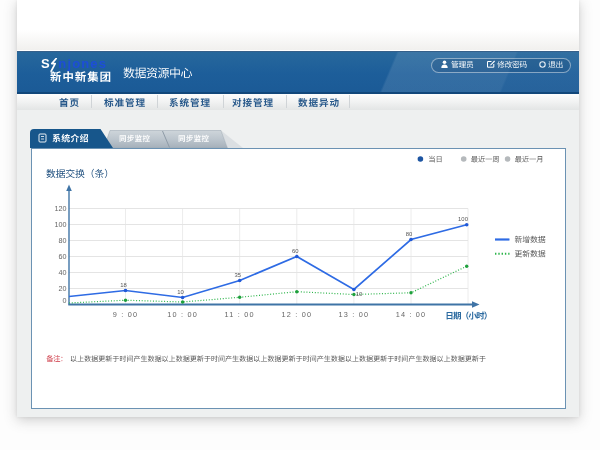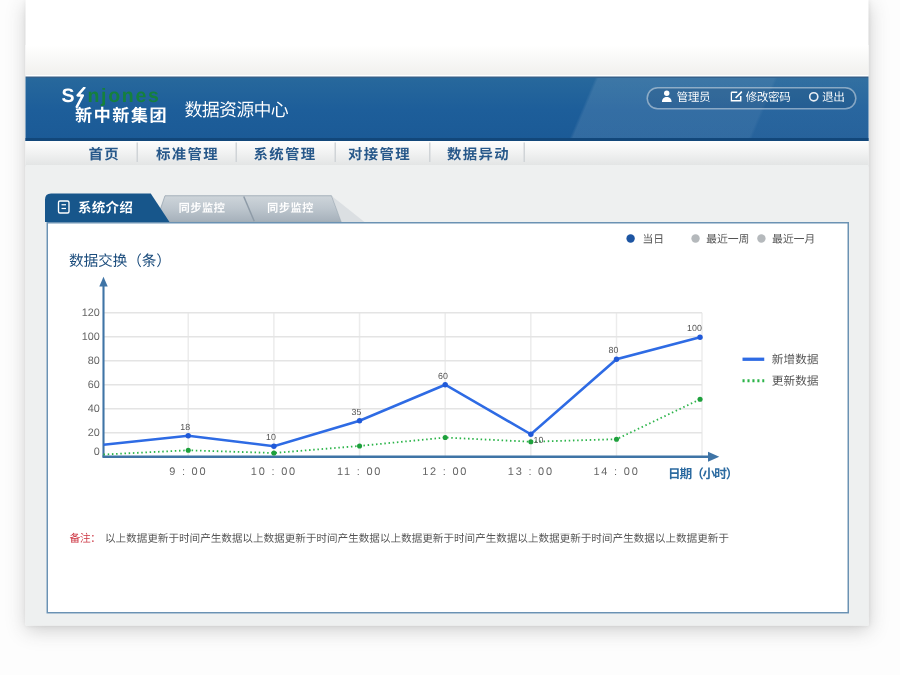--- a/index.html
+++ b/index.html
@@ -10,21 +10,21 @@
 <div class="abs" style="left:17px;top:50.5px;width:562px;height:42px;
 background:linear-gradient(180deg,#27689c 0%,#1d5e9a 50%,#1b5a96 100%);border-top:1px solid #35608a;overflow:hidden">
 <div class="abs" style="left:200px;top:-10px;width:430px;height:70px;
 background:linear-gradient(113deg,rgba(255,255,255,0) 40%,rgba(255,255,255,.10) 40.5%,rgba(255,255,255,.10) 66%,rgba(255,255,255,.05) 66.5%,rgba(255,255,255,.05) 85%,rgba(255,255,255,.02) 85.5%);"></div>
 </div>
 <div class="abs" style="left:17px;top:92.3px;width:562px;height:1.9px;background:#12477a"></div>
 <div class="abs" style="left:41px;top:56.8px;width:20px;height:13px;line-height:13px;color:#fff;font-weight:bold;font-size:13px">S</div>
 <svg class="abs" style="left:49.8px;top:57.5px" width="9" height="14" viewBox="0 0 9 14">
     <path d="M6.2 0.5 L1.8 5.6 L5.2 5.6 L1.2 13.2" stroke="#fff" stroke-width="1.7" fill="none" stroke-linecap="round" stroke-linejoin="round"></path>
   </svg>
-<div class="abs" style="left:58.3px;top:56.6px;width:70px;height:13px;line-height:13px;color:#15803d;font-weight:bold;font-size:13px;letter-spacing:1.15px">njones</div>
+<div class="abs" style="left:58.3px;top:56.6px;width:70px;height:13px;line-height:13px;color:#1d4ed8;font-weight:bold;font-size:13px;letter-spacing:1.15px">njones</div>
 <svg style="position:absolute;left:49.8px;top:69.5px;" width="62.1" height="15.0" viewBox="0 -10.92 62.10 14.95">
     <path fill="#ffffff" d="M1.3 -2.6C1.1 -2 0.7 -1.3 0.3 -0.9C0.6 -0.7 1 -0.4 1.2 -0.2C1.6 -0.7 2.1 -1.6 2.4 -2.3ZM4.1 -2.2C4.4 -1.7 4.8 -0.9 5 -0.5L5.9 -1C5.8 -0.6 5.6 -0.3 5.4 0.1C5.7 0.2 6.2 0.6 6.4 0.9C7.4 -0.6 7.6 -2.9 7.6 -4.6V-4.7H8.7V1H10.1V-4.7H11.1V-6H7.6V-7.8C8.7 -8 9.9 -8.3 10.9 -8.6L9.8 -9.7C9 -9.3 7.6 -8.9 6.3 -8.7V-4.6C6.3 -3.5 6.3 -2.2 5.9 -1.1C5.7 -1.5 5.3 -2.2 5 -2.7ZM2.3 -7.5H4C3.9 -7.1 3.7 -6.5 3.5 -6.1H2.2L2.7 -6.2C2.7 -6.6 2.5 -7.1 2.3 -7.5ZM2.2 -9.5C2.4 -9.3 2.5 -8.9 2.6 -8.6H0.6V-7.5H2.2L1.2 -7.3C1.4 -6.9 1.5 -6.4 1.6 -6.1H0.4V-4.9H2.6V-4H0.5V-2.9H2.6V-0.4C2.6 -0.3 2.6 -0.3 2.5 -0.3C2.3 -0.3 2 -0.3 1.6 -0.3C1.8 0 2 0.5 2 0.8C2.6 0.8 3.1 0.8 3.4 0.6C3.8 0.4 3.9 0.1 3.9 -0.4V-2.9H5.8V-4H3.9V-4.9H6V-6.1H4.8C4.9 -6.4 5.1 -6.9 5.3 -7.3L4.3 -7.5H5.8V-8.6H4C3.8 -9 3.6 -9.5 3.5 -9.8Z M17.4 -9.8V-7.8H13.4V-1.9H14.8V-2.6H17.4V1H18.9V-2.6H21.5V-2H22.9V-7.8H18.9V-9.8ZM14.8 -3.9V-6.4H17.4V-3.9ZM21.5 -3.9H18.9V-6.4H21.5Z M26.1 -2.6C25.9 -2 25.5 -1.3 25.1 -0.9C25.4 -0.7 25.8 -0.4 26 -0.2C26.4 -0.7 26.9 -1.6 27.2 -2.3ZM28.9 -2.2C29.2 -1.7 29.6 -0.9 29.8 -0.5L30.7 -1C30.6 -0.6 30.4 -0.3 30.2 0.1C30.5 0.2 31 0.6 31.2 0.9C32.2 -0.6 32.4 -2.9 32.4 -4.6V-4.7H33.5V1H34.9V-4.7H35.9V-6H32.4V-7.8C33.5 -8 34.7 -8.3 35.7 -8.6L34.6 -9.7C33.8 -9.3 32.4 -8.9 31.1 -8.7V-4.6C31.1 -3.5 31.1 -2.2 30.7 -1.1C30.5 -1.5 30.1 -2.2 29.8 -2.7ZM27.1 -7.5H28.8C28.7 -7.1 28.5 -6.5 28.3 -6.1H27L27.5 -6.2C27.5 -6.6 27.3 -7.1 27.1 -7.5ZM27 -9.5C27.2 -9.3 27.3 -8.9 27.4 -8.6H25.4V-7.5H27L26 -7.3C26.2 -6.9 26.3 -6.4 26.4 -6.1H25.2V-4.9H27.4V-4H25.3V-2.9H27.4V-0.4C27.4 -0.3 27.4 -0.3 27.3 -0.3C27.1 -0.3 26.8 -0.3 26.4 -0.3C26.6 0 26.8 0.5 26.8 0.8C27.4 0.8 27.9 0.8 28.2 0.6C28.6 0.4 28.7 0.1 28.7 -0.4V-2.9H30.6V-4H28.7V-4.9H30.8V-6.1H29.6C29.7 -6.4 29.9 -6.9 30.1 -7.3L29.1 -7.5H30.6V-8.6H28.8C28.6 -9 28.4 -9.5 28.3 -9.8Z M42.2 -3.2V-2.6H37.8V-1.5H41.1C40 -0.9 38.6 -0.4 37.4 -0.2C37.7 0.1 38.1 0.6 38.3 1C39.6 0.6 41.1 -0.1 42.2 -1V1H43.6V-1C44.7 -0.2 46.2 0.5 47.6 0.9C47.7 0.6 48.1 0.1 48.4 -0.2C47.2 -0.5 45.9 -1 44.9 -1.5H48.1V-2.6H43.6V-3.2ZM42.7 -6.2V-5.8H40.4V-6.2ZM42.5 -9.5C42.7 -9.2 42.8 -8.9 42.9 -8.7H41C41.2 -8.9 41.4 -9.2 41.6 -9.5L40.2 -9.8C39.6 -8.8 38.7 -7.6 37.4 -6.7C37.8 -6.5 38.2 -6.1 38.4 -5.8C38.6 -6 38.8 -6.1 39 -6.3V-3H40.4V-3.3H47.8V-4.4H44.1V-4.9H47.1V-5.8H44.1V-6.2H47.1V-7.1H44.1V-7.6H47.6V-8.7H44.3C44.2 -9 44 -9.5 43.8 -9.8ZM42.7 -7.1H40.4V-7.6H42.7ZM42.7 -4.9V-4.4H40.4V-4.9Z M50.4 -9.3V1H51.8V0.6H58.8V1H60.3V-9.3ZM51.8 -0.6V-8.1H58.8V-0.6ZM55.6 -7.7V-6.5H52.3V-5.3H55.1C54.2 -4.2 53.1 -3.3 52 -2.8C52.3 -2.5 52.7 -2.1 52.9 -1.9C53.8 -2.3 54.8 -3 55.6 -3.9V-2.3C55.6 -2.2 55.6 -2.2 55.5 -2.2C55.3 -2.2 54.8 -2.2 54.4 -2.2C54.6 -1.8 54.8 -1.3 54.9 -0.9C55.6 -0.9 56.1 -1 56.5 -1.2C56.9 -1.4 57 -1.7 57 -2.3V-5.3H58.4V-6.5H57V-7.7Z"></path>
   </svg>
 <svg style="position:absolute;left:123.0px;top:66.1px;" width="70.5" height="15.6" viewBox="0 -11.40 70.50 15.60">
     <path fill="#ffffff" d="M5.3 -9.9C5.1 -9.4 4.7 -8.7 4.4 -8.3L5 -8C5.3 -8.4 5.7 -9 6.1 -9.5ZM1.1 -9.5C1.4 -9 1.7 -8.4 1.8 -7.9L2.5 -8.2C2.4 -8.7 2.1 -9.3 1.7 -9.8ZM4.9 -3.1C4.6 -2.5 4.3 -2 3.8 -1.5C3.3 -1.7 2.9 -2 2.4 -2.2C2.6 -2.4 2.8 -2.8 3 -3.1ZM1.3 -1.8C1.9 -1.6 2.6 -1.3 3.2 -1C2.4 -0.4 1.5 -0.1 0.5 0.2C0.6 0.3 0.8 0.6 0.9 0.9C2 0.6 3 0.1 3.9 -0.6C4.3 -0.4 4.7 -0.1 4.9 0.1L5.5 -0.5C5.2 -0.7 4.9 -0.9 4.5 -1.1C5.1 -1.8 5.6 -2.7 5.9 -3.7L5.4 -3.9L5.3 -3.9H3.3L3.6 -4.5L2.8 -4.6C2.7 -4.4 2.6 -4.1 2.5 -3.9H0.8V-3.1H2.1C1.8 -2.6 1.6 -2.2 1.3 -1.8ZM3.1 -10.1V-7.8H0.6V-7.1H2.8C2.2 -6.3 1.3 -5.6 0.5 -5.2C0.6 -5.1 0.9 -4.7 1 -4.5C1.7 -4.9 2.5 -5.6 3.1 -6.3V-4.8H3.9V-6.5C4.5 -6.1 5.2 -5.5 5.5 -5.2L6 -5.9C5.7 -6.1 4.7 -6.7 4.1 -7.1H6.4V-7.8H3.9V-10.1ZM7.5 -10C7.2 -7.9 6.7 -5.9 5.8 -4.6C6 -4.5 6.3 -4.2 6.5 -4C6.8 -4.5 7 -5 7.3 -5.6C7.5 -4.4 7.9 -3.3 8.3 -2.4C7.7 -1.2 6.7 -0.4 5.4 0.3C5.6 0.4 5.8 0.8 5.9 1C7.1 0.3 8.1 -0.5 8.8 -1.5C9.4 -0.5 10.1 0.3 11.1 0.9C11.2 0.6 11.5 0.3 11.7 0.1C10.7 -0.4 9.9 -1.3 9.3 -2.4C9.9 -3.6 10.3 -5.1 10.6 -6.9H11.4V-7.8H8C8.1 -8.4 8.3 -9.1 8.4 -9.9ZM9.7 -6.9C9.5 -5.5 9.2 -4.3 8.8 -3.3C8.3 -4.4 8 -5.6 7.8 -6.9Z M17.3 -2.9V1H18.1V0.5H21.8V0.9H22.6V-2.9H20.3V-4.3H23V-5.1H20.3V-6.4H22.6V-9.6H16.2V-5.9C16.2 -4 16.1 -1.4 14.9 0.4C15.1 0.5 15.5 0.8 15.6 0.9C16.6 -0.5 17 -2.6 17.1 -4.3H19.5V-2.9ZM17.1 -8.8H21.7V-7.2H17.1ZM17.1 -6.4H19.5V-5.1H17.1L17.1 -5.9ZM18.1 -0.3V-2.1H21.8V-0.3ZM13.5 -10.1V-7.7H12V-6.8H13.5V-4.2C12.9 -4 12.3 -3.8 11.8 -3.7L12.1 -2.8L13.5 -3.3V-0.2C13.5 0 13.4 0 13.3 0C13.2 0.1 12.7 0.1 12.2 0C12.3 0.3 12.4 0.7 12.4 0.9C13.2 0.9 13.6 0.9 13.9 0.7C14.2 0.6 14.3 0.3 14.3 -0.2V-3.6L15.7 -4L15.6 -4.8L14.3 -4.4V-6.8H15.7V-7.7H14.3V-10.1Z M24 -9C24.9 -8.7 26 -8.1 26.5 -7.7L27 -8.4C26.4 -8.8 25.3 -9.3 24.5 -9.6ZM23.6 -5.9 23.9 -5.1C24.8 -5.4 26 -5.8 27.2 -6.2L27.1 -7C25.8 -6.6 24.5 -6.2 23.6 -5.9ZM25.2 -4.5V-1.1H26.1V-3.6H32V-1.2H33V-4.5ZM28.7 -3.3C28.3 -1.3 27.4 -0.2 23.6 0.2C23.7 0.4 23.9 0.8 24 1C28.1 0.4 29.2 -0.9 29.6 -3.3ZM29.2 -0.9C30.7 -0.4 32.7 0.4 33.7 0.9L34.2 0.2C33.2 -0.4 31.2 -1.1 29.7 -1.6ZM28.8 -10C28.5 -9.2 27.9 -8.2 26.9 -7.5C27.1 -7.3 27.4 -7.1 27.5 -6.9C28.1 -7.3 28.5 -7.8 28.8 -8.3H30.2C29.9 -7 29.1 -5.9 26.9 -5.3C27.1 -5.2 27.3 -4.9 27.4 -4.7C29 -5.2 30 -6 30.6 -6.9C31.3 -5.9 32.5 -5.1 33.8 -4.8C34 -5 34.2 -5.3 34.4 -5.5C32.9 -5.8 31.6 -6.6 30.9 -7.6C31 -7.8 31.1 -8.1 31.1 -8.3H32.9C32.7 -7.9 32.5 -7.5 32.4 -7.2L33.2 -7C33.5 -7.4 33.8 -8.2 34.1 -8.8L33.5 -9L33.3 -9H29.2C29.4 -9.3 29.6 -9.6 29.7 -9.9Z M40.9 -4.9H44.6V-3.8H40.9ZM40.9 -6.6H44.6V-5.6H40.9ZM40.6 -2.5C40.2 -1.7 39.7 -0.8 39.1 -0.2C39.3 -0.1 39.7 0.1 39.8 0.2C40.4 -0.4 41 -1.4 41.4 -2.2ZM44 -2.3C44.4 -1.5 45 -0.5 45.3 0.1L46.1 -0.3C45.8 -0.8 45.2 -1.8 44.7 -2.6ZM35.5 -9.3C36.2 -8.9 37.1 -8.3 37.5 -7.9L38.1 -8.7C37.6 -9 36.7 -9.6 36.1 -9.9ZM35 -6.1C35.6 -5.7 36.5 -5.1 37 -4.8L37.5 -5.5C37 -5.9 36.1 -6.4 35.5 -6.7ZM35.2 0.3 36 0.8C36.6 -0.3 37.3 -1.8 37.8 -3.1L37 -3.6C36.5 -2.2 35.7 -0.6 35.2 0.3ZM38.6 -9.5V-6.2C38.6 -4.2 38.4 -1.5 37.1 0.4C37.3 0.5 37.7 0.8 37.8 0.9C39.2 -1.1 39.4 -4.1 39.4 -6.2V-8.7H45.9V-9.5ZM42.3 -8.5C42.2 -8.2 42.1 -7.7 42 -7.3H40.1V-3.1H42.3V0C42.3 0.1 42.2 0.2 42.1 0.2C41.9 0.2 41.4 0.2 40.8 0.2C41 0.4 41.1 0.7 41.1 0.9C41.9 1 42.4 1 42.7 0.8C43.1 0.7 43.2 0.5 43.2 0V-3.1H45.5V-7.3H42.8C43 -7.6 43.1 -8 43.3 -8.3Z M51.5 -10.1V-7.9H47.2V-2.2H48.1V-3H51.5V0.9H52.4V-3H55.9V-2.3H56.8V-7.9H52.4V-10.1ZM48.1 -3.9V-7.1H51.5V-3.9ZM55.9 -3.9H52.4V-7.1H55.9Z M61 -6.7V-0.8C61 0.4 61.4 0.7 62.7 0.7C63 0.7 64.8 0.7 65.1 0.7C66.5 0.7 66.8 0.1 66.9 -2.2C66.7 -2.3 66.3 -2.4 66 -2.6C66 -0.5 65.9 -0.1 65.1 -0.1C64.7 -0.1 63.1 -0.1 62.8 -0.1C62.1 -0.1 62 -0.2 62 -0.8V-6.7ZM59.1 -5.8C58.9 -4.4 58.5 -2.5 58 -1.3L58.9 -0.9C59.4 -2.2 59.8 -4.2 60 -5.7ZM66.6 -5.8C67.3 -4.4 68 -2.5 68.2 -1.3L69.1 -1.6C68.8 -2.9 68.2 -4.7 67.5 -6.1ZM61.6 -9.1C62.7 -8.3 64.2 -7.1 64.8 -6.3L65.5 -7C64.8 -7.8 63.3 -8.9 62.2 -9.7Z"></path>
   </svg>
 <div class="abs" style="left:431px;top:58px;width:138px;height:12.5px;border:1px solid rgba(255,255,255,.45);border-radius:7.5px;background:rgba(8,35,64,.12)"></div>
 <svg class="abs" style="left:441px;top:60px" width="7" height="8" viewBox="0 0 7 8">
 <circle cx="3.5" cy="2.2" r="1.8" fill="#fff"></circle>
     <path d="M0.3 8 C0.3 5.6 1.7 4.6 3.5 4.6 C5.3 4.6 6.7 5.6 6.7 8 Z" fill="#fff"></path>

